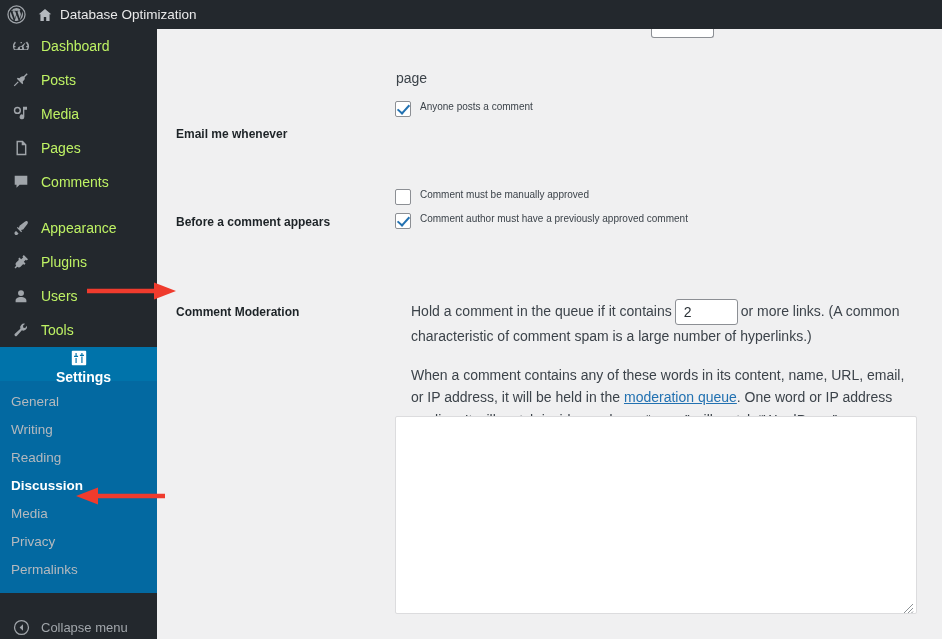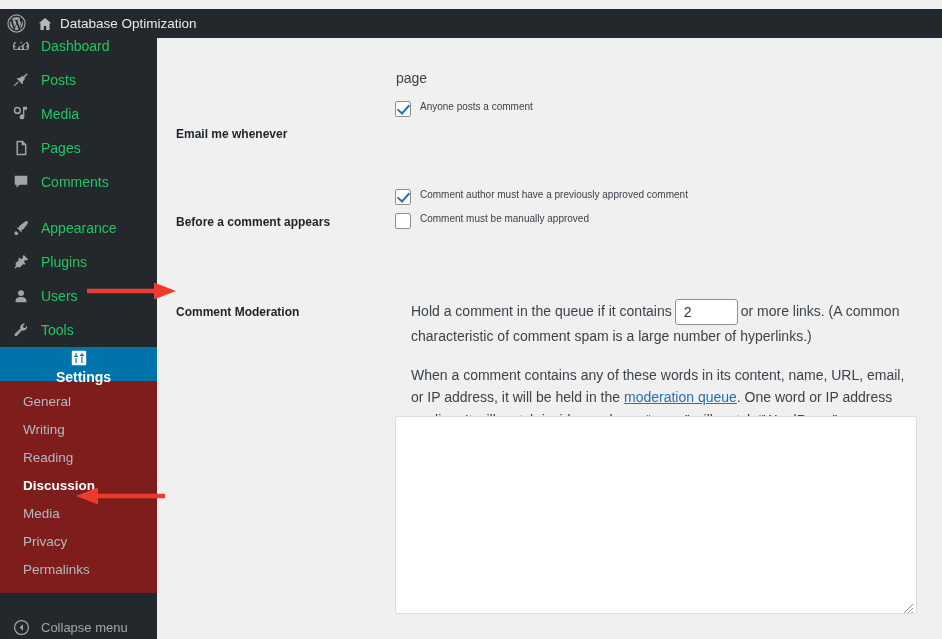--- a/index.html
+++ b/index.html
@@ -22,21 +22,20 @@
 
   
   #adminbar {
     position: absolute;
     left: 0; top: 0;
     width: 942px; height: 29px;
     background: #23282d;
     display: flex;
     align-items: flex-start;
     z-index: 40;
-    margin-top: 9px;
   }
   .ab-item {
     display: flex;
     align-items: center;
     height: 29px;
     color: #d6d6d6;
     font-size: 13px;
     padding: 0 8px;
   }
   .ab-wp-logo { padding-left: 7px; padding-right: 6px; }
@@ -55,21 +54,21 @@
     width: 157px;
     height: 610px;
     background: #23282d;
     z-index: 30;
   }
   .menu-top {
     position: relative;
     display: flex;
     align-items: center;
     height: 34px;
-    color: #22c55e;
+    color: #bef264;
     font-size: 14px;
     padding-left: 10px;
     box-sizing: border-box;
   }
   .menu-top .mi {
     width: 22px;
     display: flex;
     align-items: center;
     justify-content: center;
     margin-right: 9px;
@@ -90,22 +89,22 @@
     position: absolute;
     right: -8px;
     top: 50%;
     margin-top: -8px;
     border-style: solid;
     border-width: 8px 0 8px 8px;
     border-color: transparent transparent transparent #f0f0f1;
   }
 
   #submenu {
-    background: #7f1d1d;
-    padding: 7px 0 9px 12px;
+    background: #0369a1;
+    padding: 7px 0 9px 0;
   }
   .menu-sub {
     display: block;
     color: #b4b9be;
     font-size: 13.5px;
     line-height: 28px;
     padding-left: 11px;
     white-space: nowrap;
   }
   .menu-sub.current {
@@ -426,26 +425,26 @@
           <span class="cb checked"></span>
           <span>Anyone posts a comment</span>
         </div>
       </div>
     </div>
 
     <div class="row" style="top:158px;">
       <div class="th">Before a comment appears</div>
       <div class="td">
         <div class="cb-line">
+          <span class="cb"></span>
+          <span>Comment must be manually approved</span>
+        </div>
+        <div class="cb-line">
           <span class="cb checked"></span>
           <span>Comment author must have a previously approved comment</span>
-        </div>
-        <div class="cb-line">
-          <span class="cb"></span>
-          <span>Comment must be manually approved</span>
         </div>
       </div>
     </div>
 
     <div class="row" style="top:248px;">
       <div class="th">Comment Moderation</div>
     </div>
 
     <div style="position:absolute; left:238px; top:254px; width:528px;">
       <p class="para"><span>Hold a comment in the queue if it contains</span><input class="numfield" type="text" value="2" style=""><span>or more links. (A common characteristic of comment spam is a large number of hyperlinks.)</span></p>

